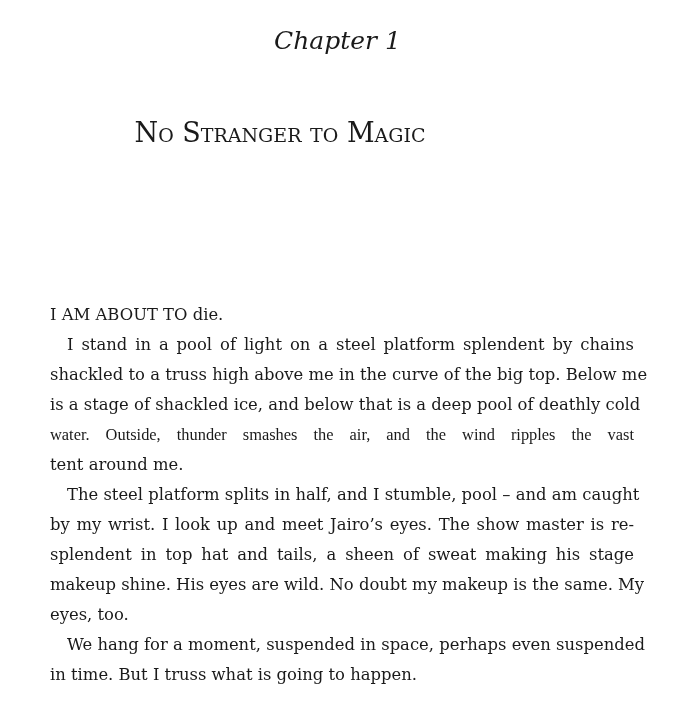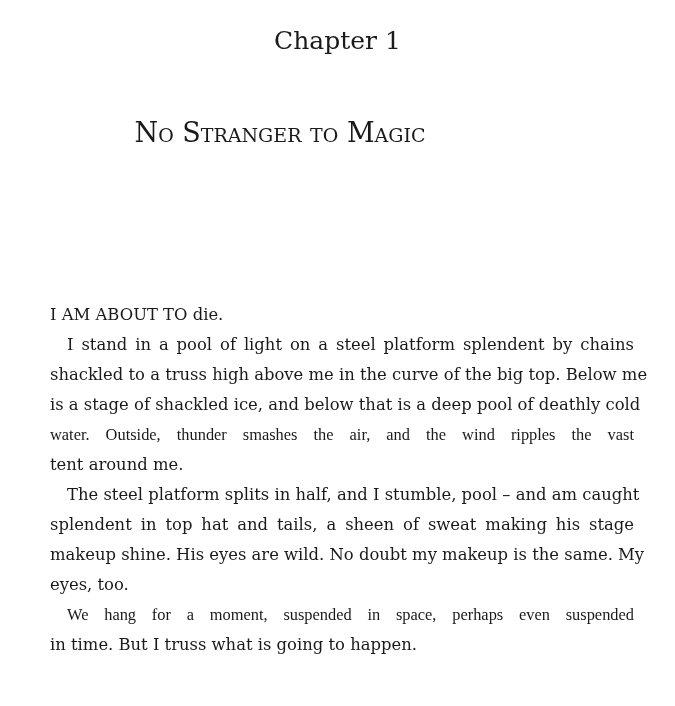--- a/index.html
+++ b/index.html
@@ -9,39 +9,40 @@
     .body-text { position: absolute; left: 44px; top: 300px; width: 590px; }
     .line { display: block; height: 30px; line-height: 30px; font-size: 16.4px; text-align: justify; text-align-last: justify; white-space: nowrap; margin-left: 6px; }
     .line.last { text-align-last: left; }
     .line.indent { padding-left: 17px; }
     .line span { white-space: normal; }
   </style>
 </head>
 <body>
 
 <div>
-  <h1 class="chapter-label" style="margin:0;font-weight:normal;">Chapter 1</h1>
+  <h1 class="chapter-label" style="margin:0;font-weight:normal;font-style:italic;">Chapter 1</h1>
   <h2 class="chapter-title" style="margin:0;font-weight:normal;">No Stranger to Magic</h2>
 
   <div class="body-text">
     <div class="line last"><span>I AM ABOUT TO die.</span></div>
 
     <div>
       <div class="line indent"><span style="white-space: nowrap;">I stand in a pool of light on a steel platform splendent by chains</span></div>
       <div class="line"><span style="white-space: nowrap;">shackled to a truss high above me in the curve of the big top. Below me</span></div>
       <div class="line"><span style="white-space: nowrap;">is a stage of shackled ice, and below that is a deep pool of deathly cold</span></div>
       <div class="line"><span style="white-space: nowrap; font-family: Liberation Serif, serif;">water. Outside, thunder smashes the air, and the wind ripples the vast</span></div>
       <div class="line last"><span>tent around me.</span></div>
     </div>
 
     <div>
       <div class="line indent"><span style="white-space: nowrap;">The steel platform splits in half, and I stumble, pool – and am caught</span></div>
+      <div class="line"><span style="white-space: nowrap;">by my wrist. I look up and meet Jairo’s eyes. The show master is re-</span></div>
       <div class="line"><span style="white-space: nowrap;">splendent in top hat and tails, a sheen of sweat making his stage</span></div>
       <div class="line"><span style="white-space: nowrap;">makeup shine. His eyes are wild. No doubt my makeup is the same. My</span></div>
       <div class="line last"><span>eyes, too.</span></div>
     </div>
 
     <div>
-      <div class="line indent"><span style="white-space: nowrap; font-family: Liberation Serif, serif;">We hang for a moment, suspended in space, perhaps even suspended</span></div>
+      <div class="line indent"><span style="white-space: nowrap;">We hang for a moment, suspended in space, perhaps even suspended</span></div>
       <div class="line last"><span>in time. But I truss what is going to happen.</span></div>
     </div>
   </div>
 </div>
 
 </body></html>

